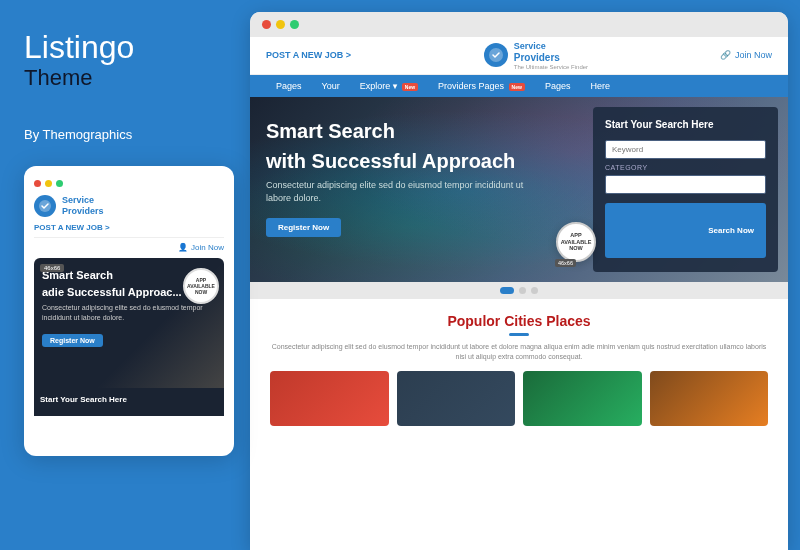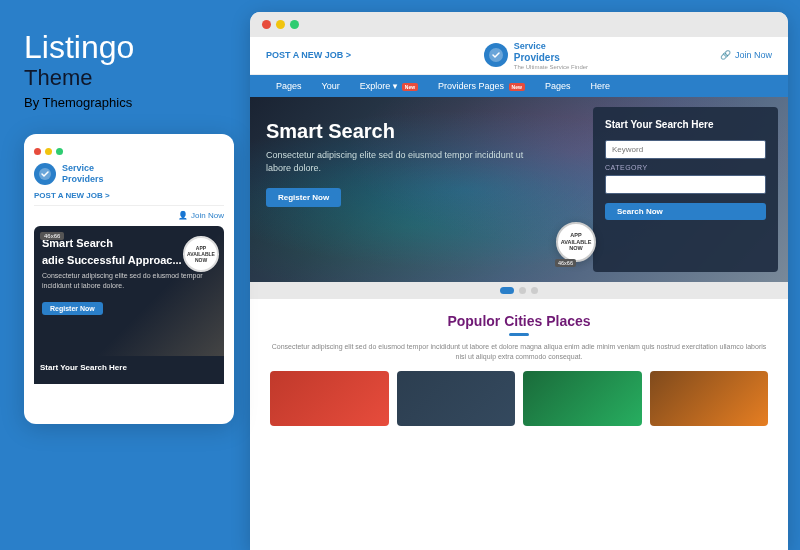--- a/index.html
+++ b/index.html
@@ -29,22 +29,23 @@
       line-height: 1.1;
     }
     .brand-theme {
       font-size: 22px;
       font-weight: 400;
       color: #0f172a;
       margin-bottom: 4px;
     }
     .brand-by {
       font-size: 13px;
-      color: #000000;
+      color: #ffffff;
       margin-bottom: 24px;
+      margin-top: 32px;
     }
 
     
     .mobile-mockup {
       background: #fff;
       border-radius: 12px;
       padding: 14px 10px 0 10px;
       width: 210px;
       min-height: 290px;
       box-shadow: 0 4px 24px rgba(0,0,0,0.18);
@@ -361,25 +362,25 @@
       text-transform: uppercase;
       margin-bottom: 2px;
     }
     .search-btn {
       background: #2a7fc9;
       color: #fff;
       font-size: 8px;
       font-weight: 700;
       border: none;
       border-radius: 3px;
-      padding: 4px 12px;
+      padding: 23px 12px;
       margin-top: 4px;
       cursor: pointer;
       width: 100%;
-      text-align: left;
+      text-align: right;
     }
     .app-badge-desktop {
       position: absolute;
       right: 192px;
       bottom: 20px;
       z-index: 5;
       width: 40px; height: 40px;
       border-radius: 50%;
       background: #fff;
       border: 2px solid #ccc;
@@ -416,21 +417,21 @@
 
     
     .popular-section {
       background: #fff;
       padding: 14px 20px 10px;
       flex: 1;
     }
     .popular-title {
       font-size: 14px;
       font-weight: 700;
-      color: #701a75;
+      color: #b91c1c;
       text-align: center;
       margin-bottom: 4px;
     }
     .popular-divider {
       width: 20px;
       height: 3px;
       background: #2a7fc9;
       border-radius: 2px;
       margin: 0 auto 6px;
     }
@@ -558,20 +559,21 @@
 
     <div class="desktop-hero">
       <div class="hero-bg-overlay"></div>
       <div class="hero-smoke"></div>
 
       <div class="app-badge-desktop">APP<br>AVAILABLE<br>NOW</div>
       <div style="position:absolute;left:305px;bottom:15px;z-index:5;font-size:5.5px;background:#555;color:#fff;padding:1px 3px;border-radius:2px;">46x66</div>
 
       <div class="hero-content">
         <div class="hero-title">Smart Search</div>
+        <div class="hero-title">with Successful Approach</div>
         <div class="hero-subtitle">Consectetur adipiscing elite sed do eiusmod tempor incididunt ut labore dolore.</div>
         <button class="hero-register-btn">Register Now</button>
       </div>
 
       <div class="search-box">
         <div class="search-box-title">Start Your Search Here</div>
         <div class="search-input-group">
           <input class="search-input" type="text" placeholder="Keyword" style="">
         </div>
         <div class="search-input-group">

